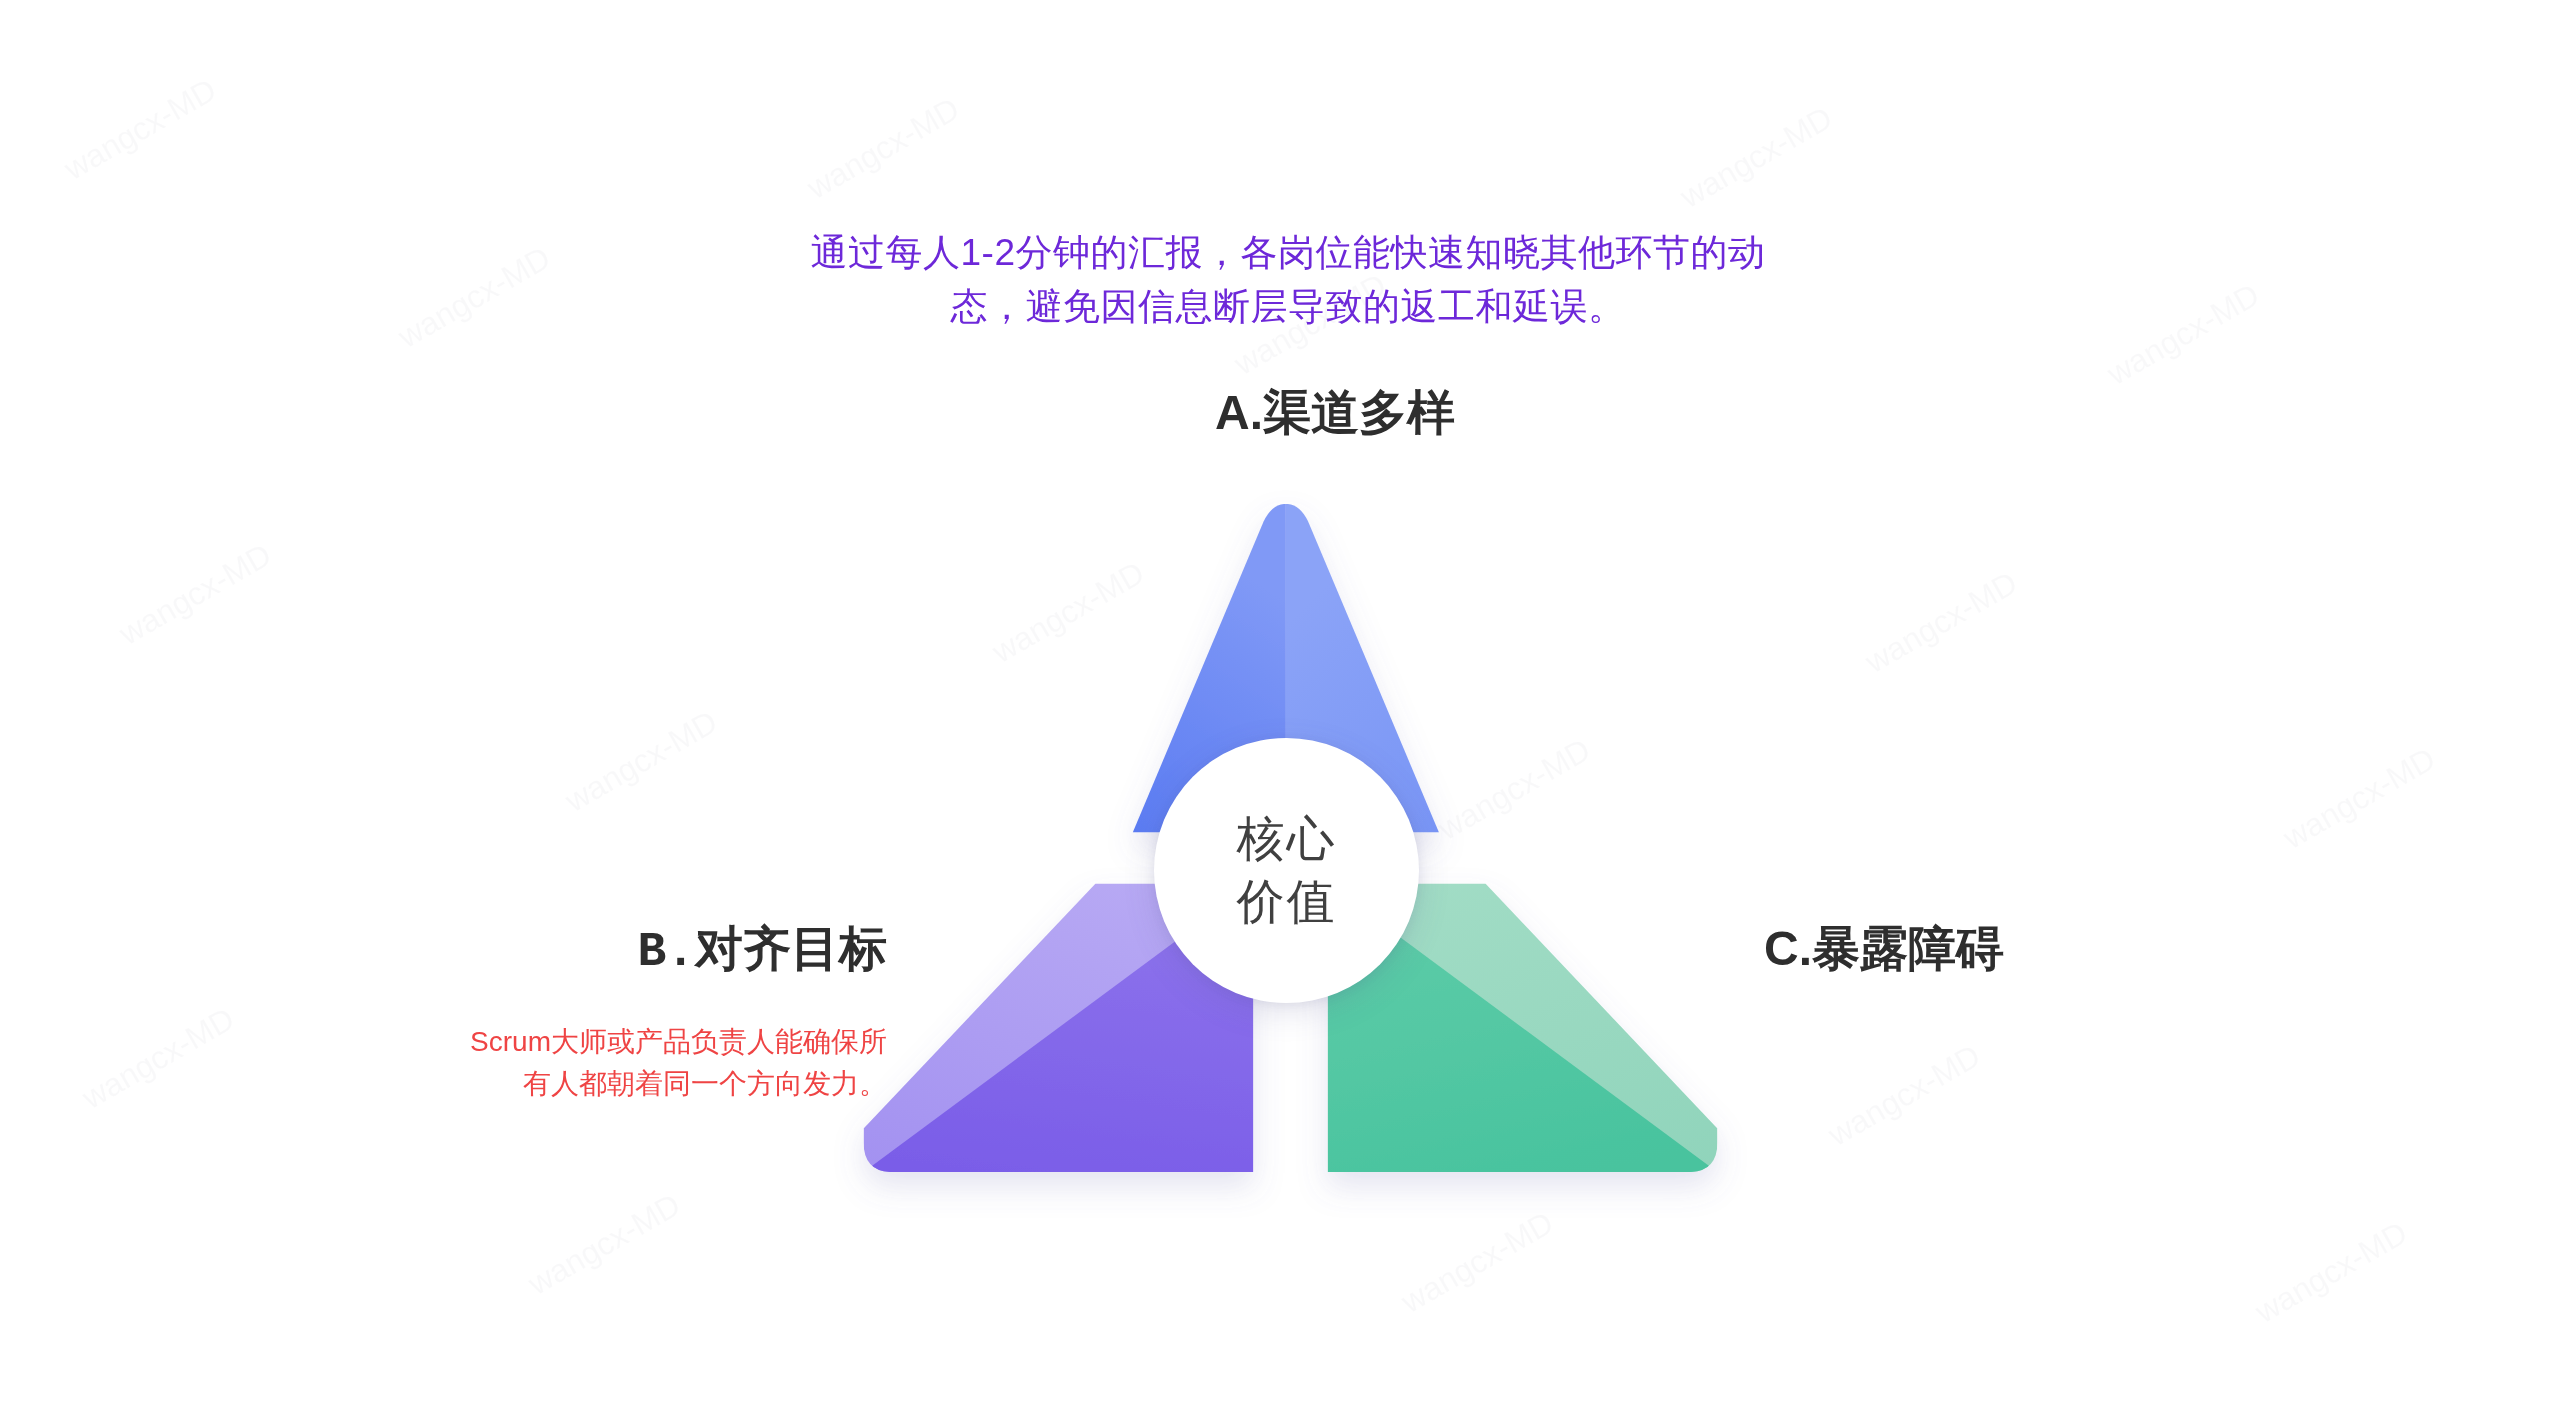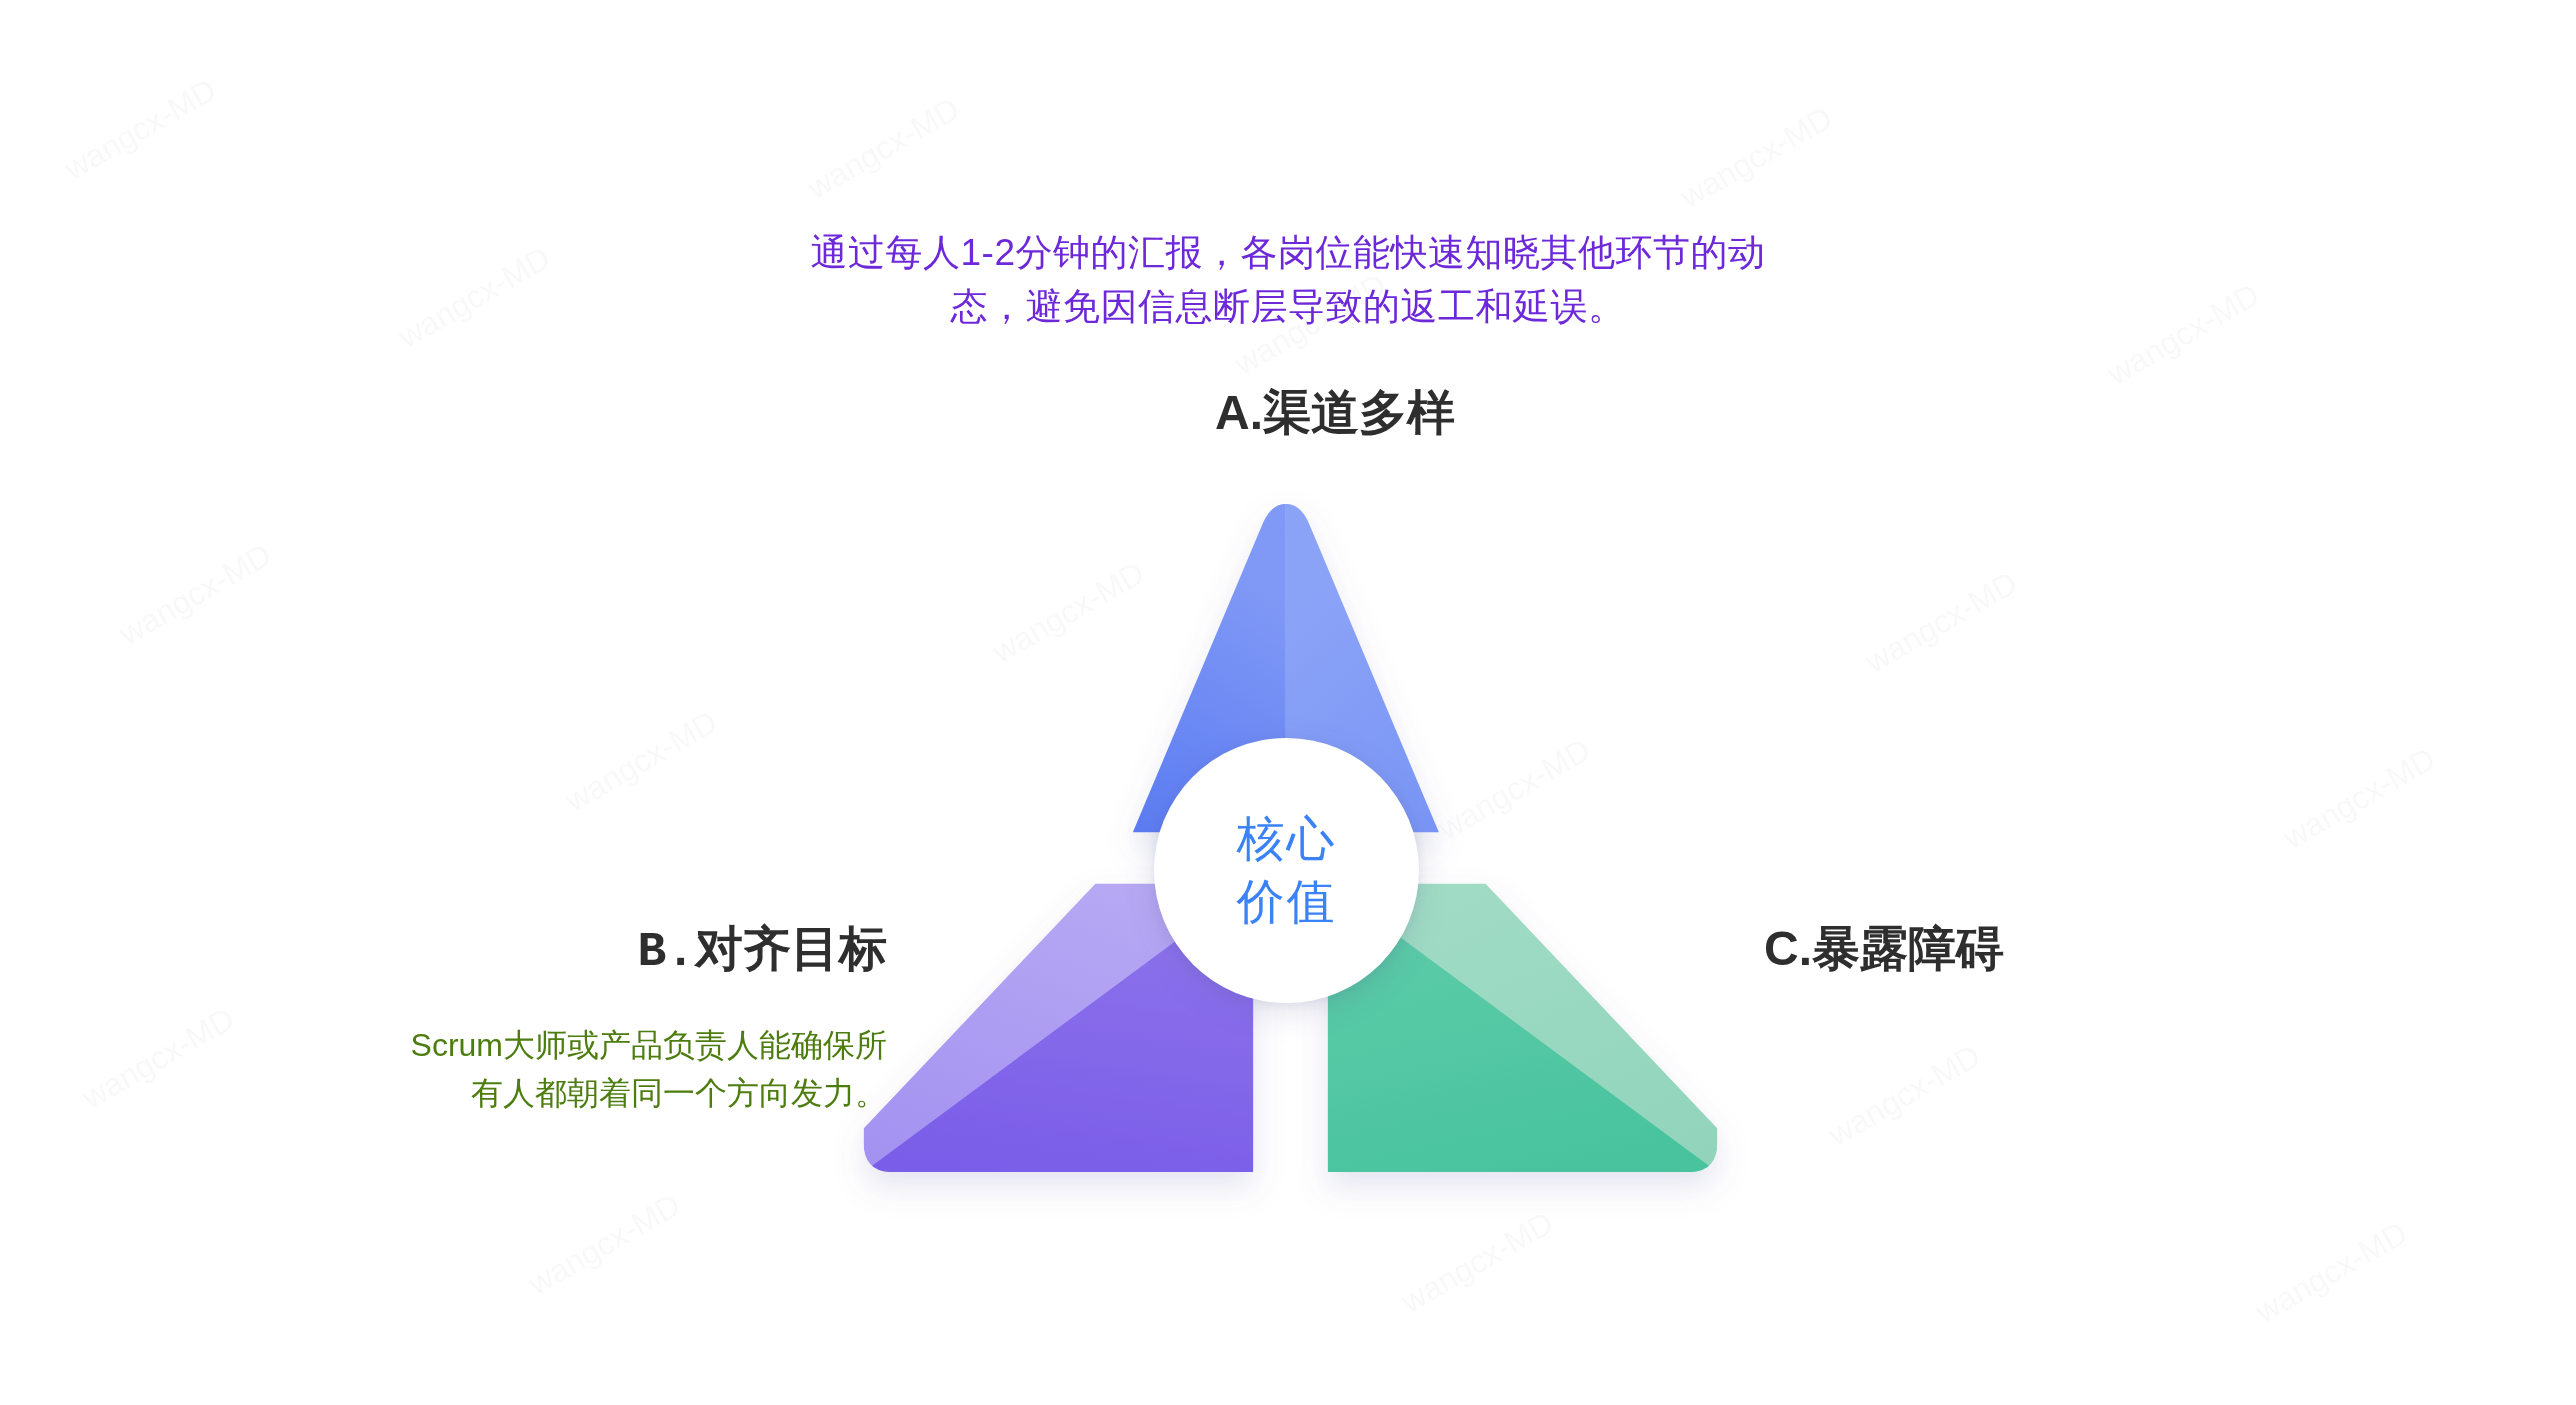--- a/index.html
+++ b/index.html
@@ -41,23 +41,23 @@
     letter-spacing: 0px;
     white-space: nowrap;
   }
   #heading-a { left: 0; top: 381px; width: 2576px; text-align: center; margin-left: 47px; }
   #heading-b { left: 0px;   top: 917px; width: 887px;  text-align: right; font-family: Liberation Mono, monospace; }
   #heading-c { left: 1764px; top: 917px; width: 812px;  text-align: left; }
 
   
   .side-desc {
     position: absolute;
-    font-size: 32px;
+    font-size: 28px;
     line-height: 1.5;
-    color: #4d7c0f;
+    color: #ef4444;
     white-space: pre-line;
   }
   #desc-b { left: 84px;   top: 1021px; width: 803px; text-align: right; }
   #desc-c { left: 1764px; top: 1021px; width: 803px; text-align: left; }
 
   
   #diagram {
     position: absolute;
     left: 817px;
     top: 464px;
@@ -76,21 +76,21 @@
     background: #ffffff;
     box-shadow: 0 9.3px 32px rgba(90,90,140,0.16),
                 0 1.9px 9.3px rgba(90,90,140,0.10);
     display: flex;
     flex-direction: column;
     align-items: center;
     justify-content: center;
   }
   #core-circle .core-line {
     font-size: 48px;
-    color: #3b82f6;
+    color: #404040;
     line-height: 1.30;
     letter-spacing: 1.9px;
   }
 
   
   #watermarks {
     position: absolute;
     inset: 0;
     pointer-events: none;
     opacity: 0.05;

